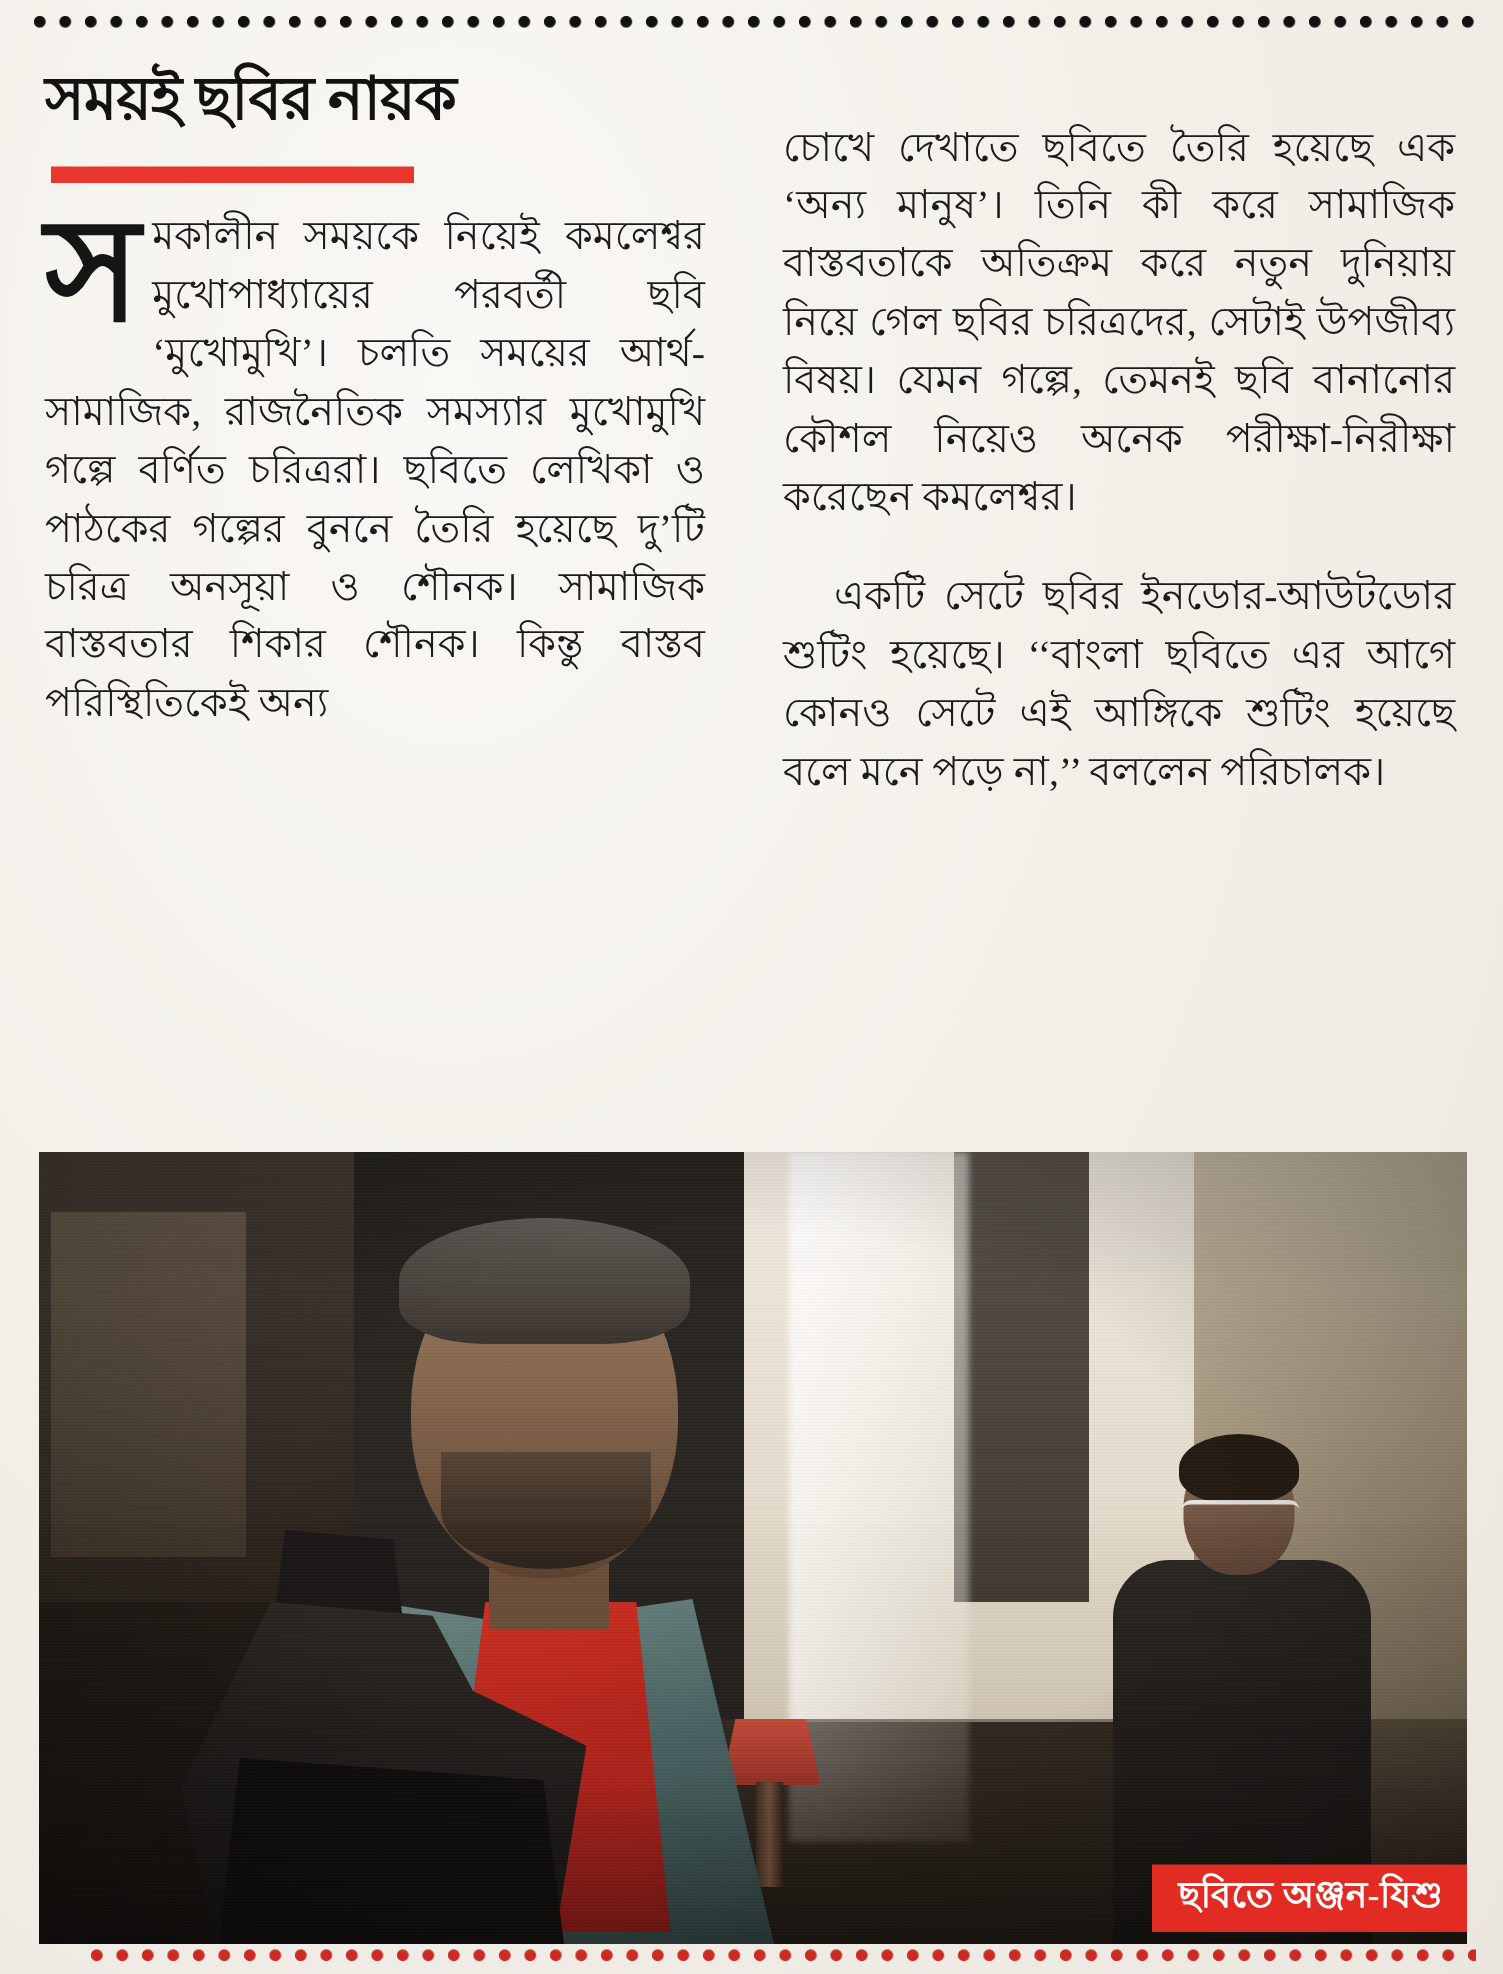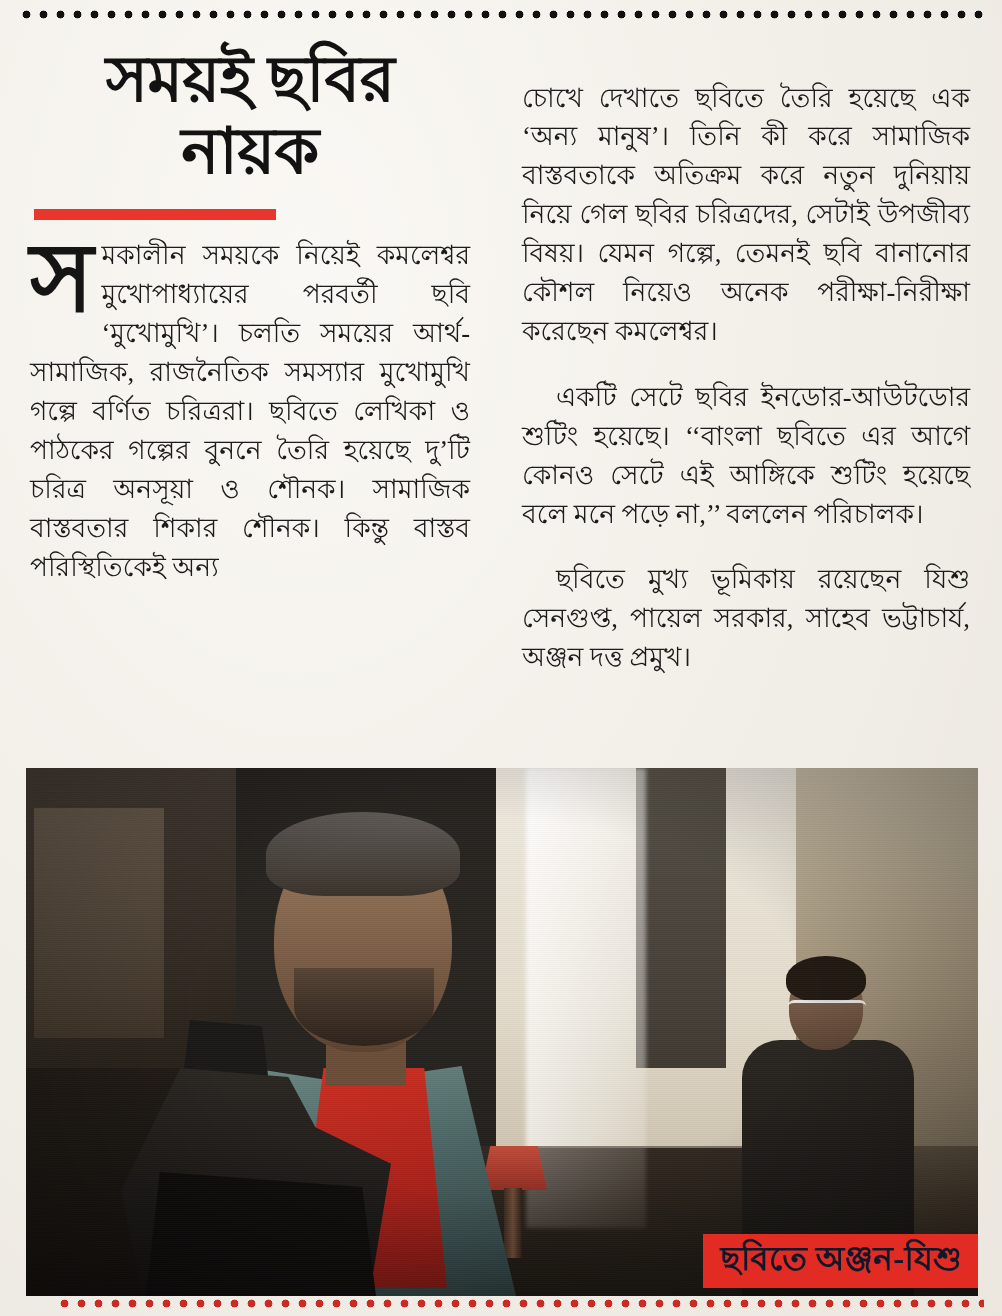--- a/index.html
+++ b/index.html
@@ -57,26 +57,25 @@
   .col-right {
     position: absolute;
     left: 522px;
     top: 52px;
     width: 448px;
   }
 
   .headline {
     font-family: "Liberation Serif", serif;
     font-weight: bold;
-    font-size: 64px;
+    font-size: 40px;
     line-height: 1.12;
     color: #121212;
     letter-spacing: -0.5px;
     margin: 0 0 8px 0;
-    text-align: center;
   }
 
   .red-rule {
     width: 242px;
     height: 11px;
     background: #e8362c;
     margin: 22px 0 16px 4px;
   }
 
   .body-text {
@@ -273,24 +272,24 @@
     background: radial-gradient(ellipse at 50% 45%, rgba(0,0,0,0) 45%, rgba(0,0,0,0.38) 100%);
     pointer-events: none;
   }
 
   
   .caption {
     position: absolute;
     right: 0;
     bottom: 8px;
     background: #e22b22;
-    color: #0f172a;
+    color: #ffffff;
     font-family: "Liberation Serif", serif;
     font-weight: bold;
-    font-size: 33px;
+    font-size: 24px;
     line-height: 1;
     padding: 9px 16px 12px 18px;
     letter-spacing: 0.3px;
     white-space: nowrap;
   }
 </style>
 </head>
 <body>
 
 <div class="paper"></div>
@@ -306,21 +305,20 @@
     <div class="red-rule"></div>
 
     <div class="body-text dropcap-para">
       <span class="dropcap">স</span><span>মকালীন সময়কে নিয়েই কমলেশ্বর মুখোপাধ্যায়ের পরবর্তী ছবি ‘মুখোমুখি’। চলতি সময়ের আর্থ-সামাজিক, রাজনৈতিক সমস্যার মুখোমুখি গল্পে বর্ণিত চরিত্ররা। ছবিতে লেখিকা ও পাঠকের গল্পের বুননে তৈরি হয়েছে দু’টি চরিত্র অনসূয়া ও শৌনক। সামাজিক বাস্তবতার শিকার শৌনক। কিন্তু বাস্তব পরিস্থিতিকেই অন্য</span>
     </div>
   </div>
 
   <div class="col-right">
     <p class="body-text">চোখে দেখাতে ছবিতে তৈরি হয়েছে এক ‘অন্য মানুষ’। তিনি কী করে সামাজিক বাস্তবতাকে অতিক্রম করে নতুন দুনিয়ায় নিয়ে গেল ছবির চরিত্রদের, সেটাই উপজীব্য বিষয়। যেমন গল্পে, তেমনই ছবি বানানোর কৌশল নিয়েও অনেক পরীক্ষা-নিরীক্ষা করেছেন কমলেশ্বর।</p>
     <p class="body-text p-indent p-gap">একটি সেটে ছবির ইনডোর-আউটডোর শুটিং হয়েছে। ‘‘বাংলা ছবিতে এর আগে কোনও সেটে এই আঙ্গিকে শুটিং হয়েছে বলে মনে পড়ে না,’’ বললেন পরিচালক।</p>
-    <p class="body-text p-indent p-gap">ছবিতে মুখ্য ভূমিকায় রয়েছেন যিশু সেনগুপ্ত, পায়েল সরকার, সাহেব ভট্টাচার্য, অঞ্জন দত্ত প্রমুখ।</p>
   </div>
 
   <div class="photo-wrap">
     <div class="photo">
       <div class="ph-window"></div>
       <div class="ph-dark-column"></div>
       <div class="ph-curtain"></div>
       <div class="ph-right-area"></div>
       <div class="ph-left-wall"></div>
       <div class="ph-left-panel"></div>

